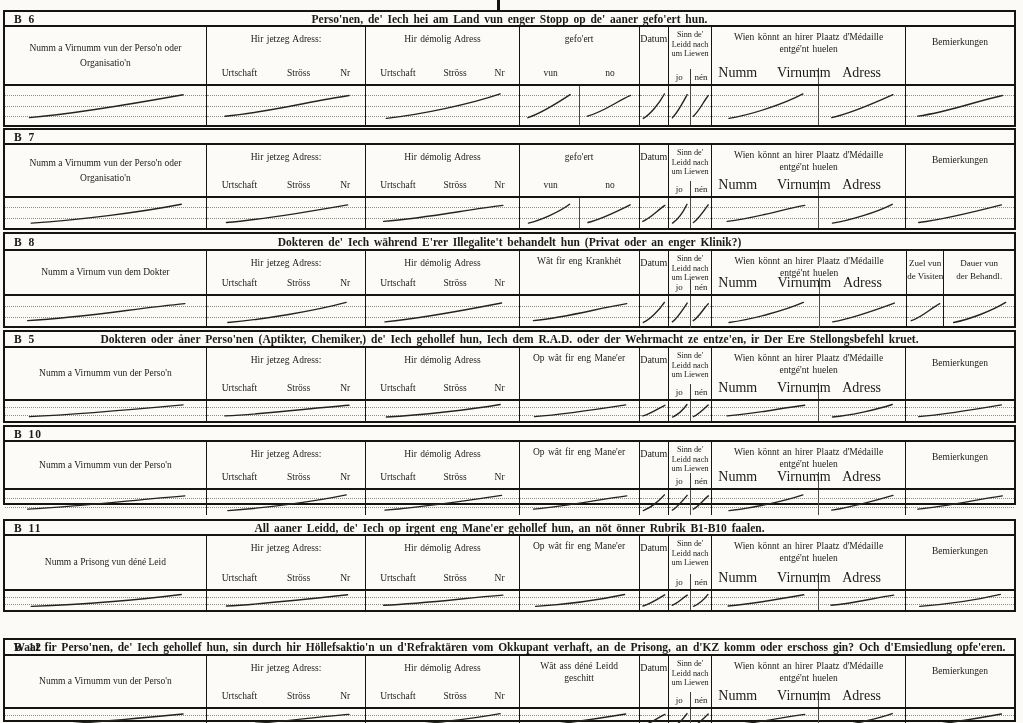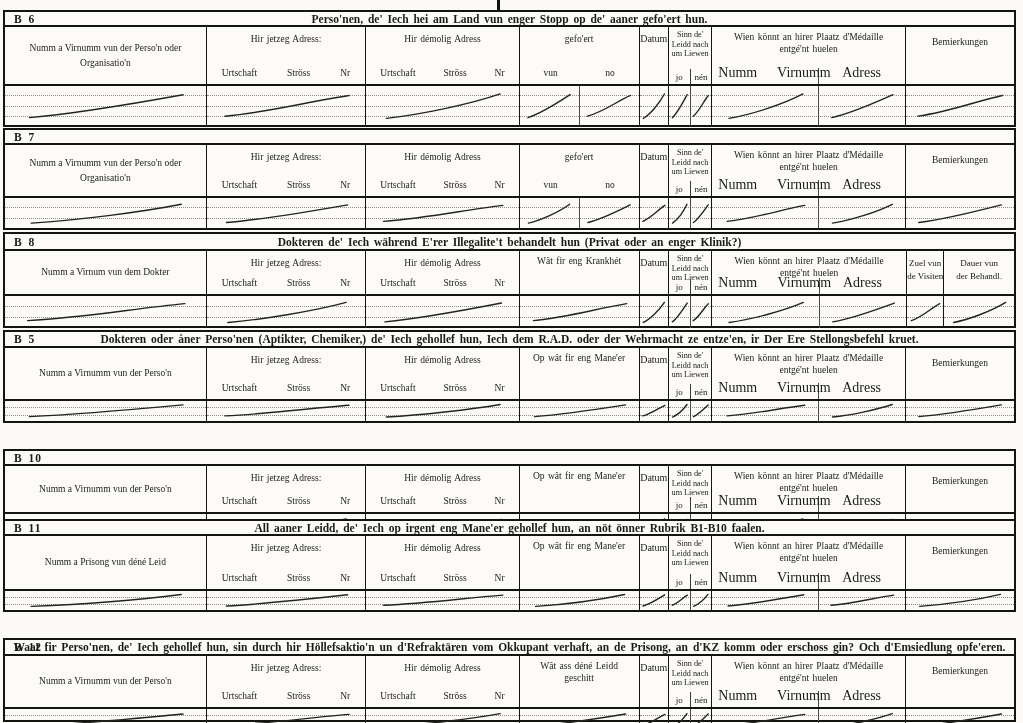--- a/index.html
+++ b/index.html
@@ -672,21 +672,21 @@
         </div>
         <div class="dcell" style="flex: 0 0 10.7%;">
           <div class="wline" style="top: 32%;"></div>
           <div class="wline" style="top: 70%;"></div>
           <svg viewBox="0 0 100 40" preserveAspectRatio="none" class="slash">
             <path d="M8 36 C 36 30, 68 16, 93 5" fill="none" stroke="#24241f" stroke-width="1.4" stroke-linecap="round" vector-effect="non-scaling-stroke"></path>
           </svg>
         </div>
       </div>
     </div>
-    <div class="section" style="top: 425px; height: 80px; margin-top: 24px;">
+    <div class="section" style="top: 425px; height: 80px;">
       <div class="title-row" style="height: 15px;">
         <span class="sec-id">B 10</span>
       </div>
       <div class="header-row" style="height: 48px;">
         <div class="hcell name-cell" style="flex: 0 0 20%;">
           <span>Numm a Virnumm vun der Perso'n</span>
         </div>
         <div class="hcell" style="flex: 0 0 15.8%;">
           <span class="grp-label">Hir jetzeg Adress:</span>
           <div class="subs-row">

